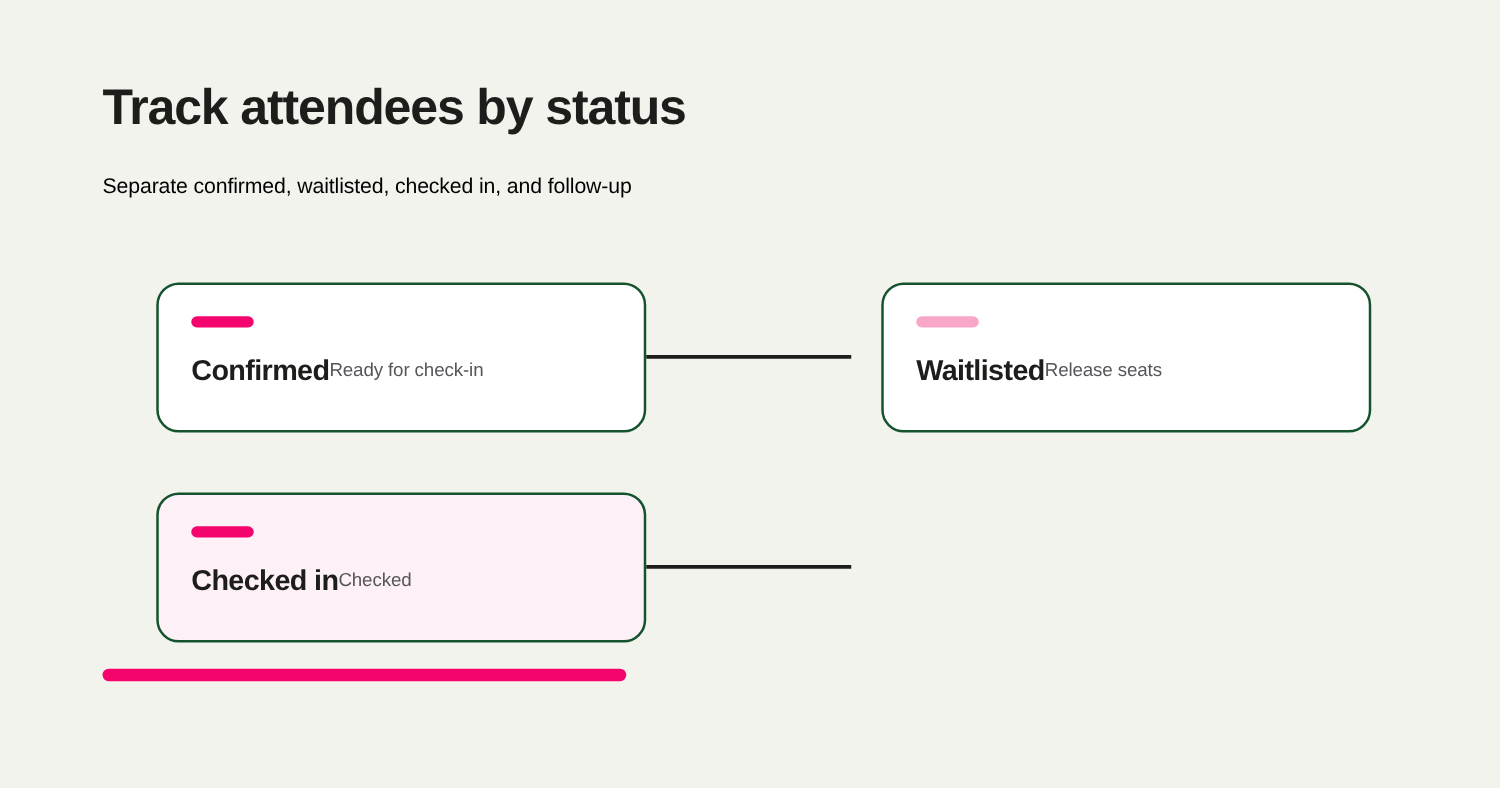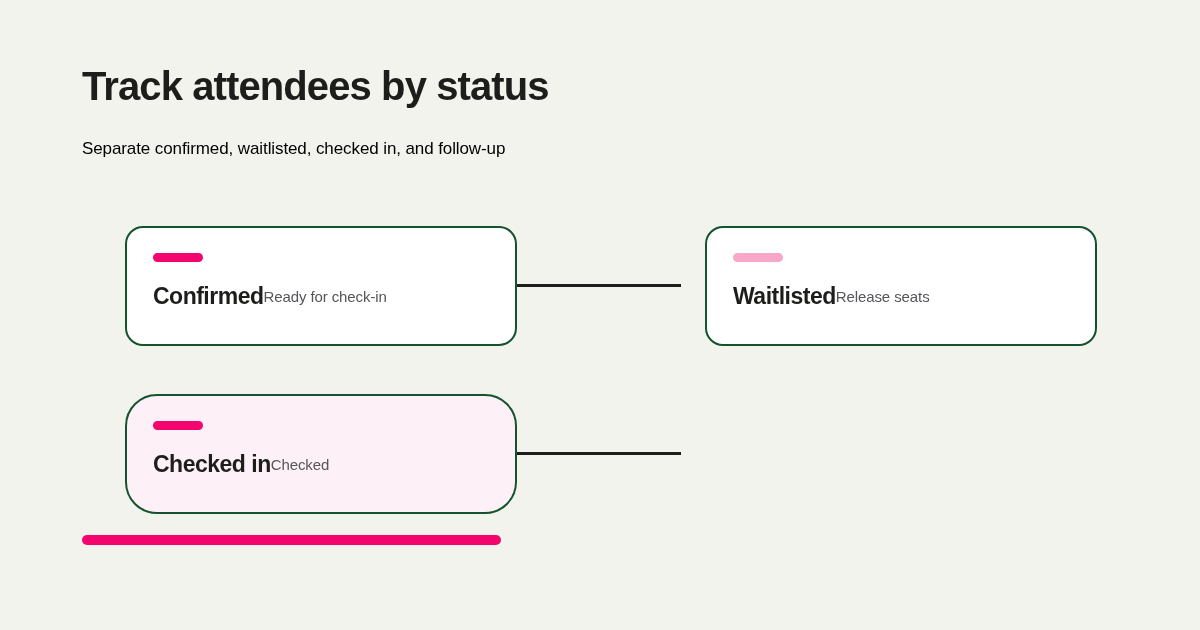--- a/index.html
+++ b/index.html
@@ -101,21 +101,21 @@
     font-weight: normal;
     color: #55555a;
     letter-spacing: -0.1px;
     white-space: nowrap;
     padding-right: 8px;
   }
 
   
   .card-pos-0 { left: 125px;  top: 226px; }
   .card-pos-1 { left: 681px;  top: 226px; margin-left: 24px; }
-  .card-pos-2 { left: 125px;  top: 394px; border-radius: 32px; }
+  .card-pos-2 { left: 125px;  top: 394px; }
   .card-pos-3 { left: 681px;  top: 394px; }
 
   
   .connector {
     position: absolute;
     left: 517px;
     width: 164px;
     height: 3px;
     background: #1d1d1b;
   }

